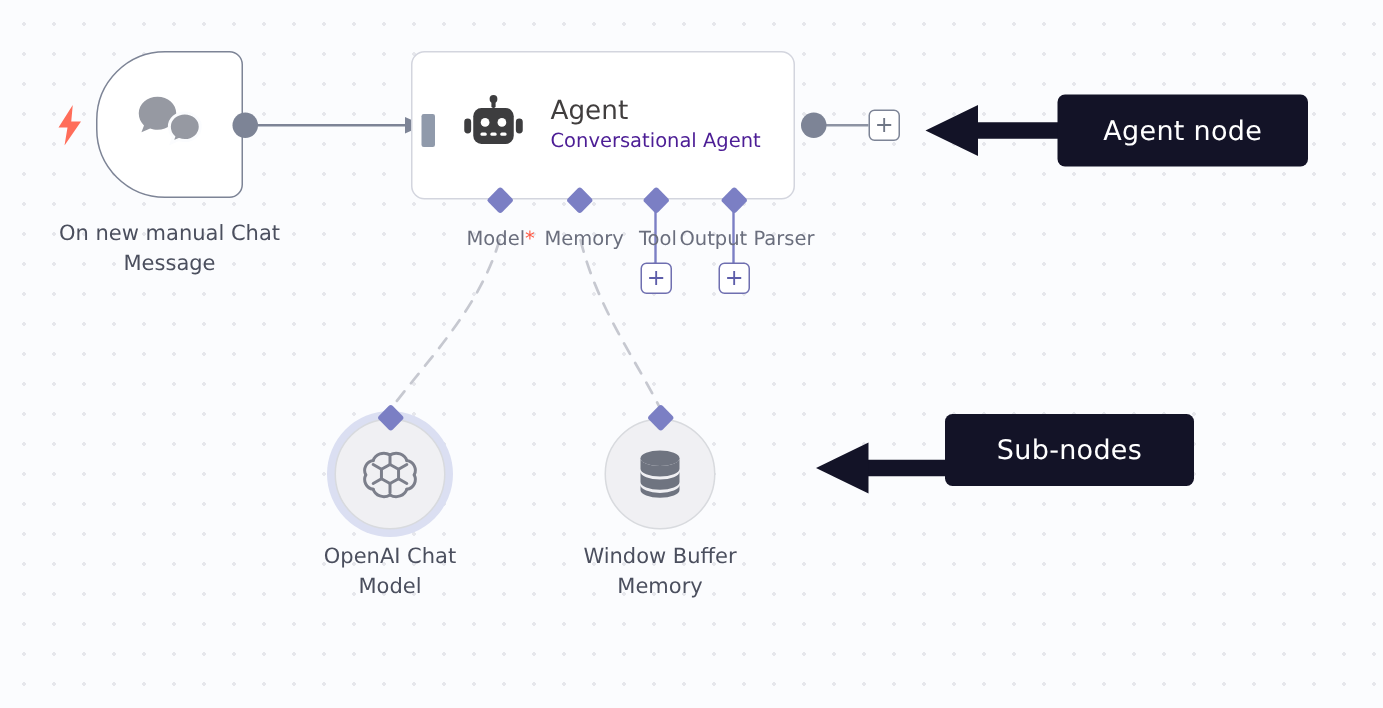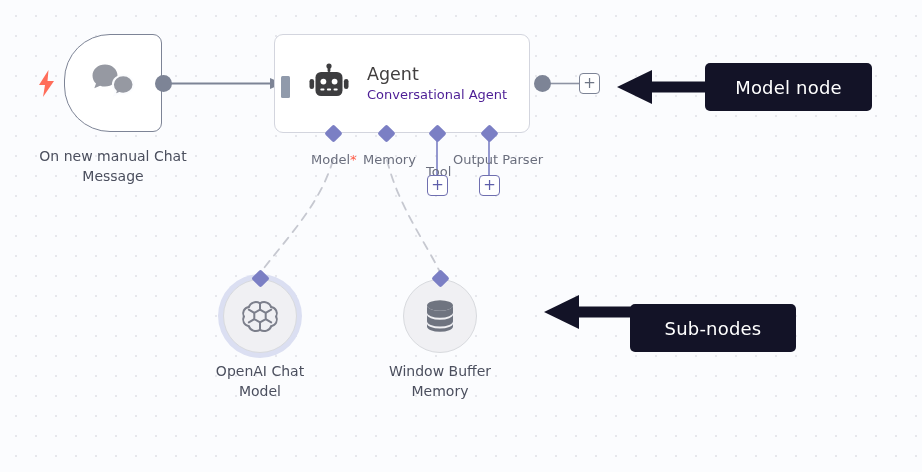--- a/index.html
+++ b/index.html
@@ -249,21 +249,21 @@
 
   <div class="diamond" style="left:327px; top:127px;"></div>
   <div class="diamond" style="left:380px; top:127px;"></div>
   <div class="diamond" style="left:431px; top:127px;"></div>
   <div class="diamond" style="left:483px; top:127px;"></div>
 
   <div class="port-label" style="left:311px; top:152px;">
     <span>Model</span><span class="req-star">*</span>
   </div>
   <div class="port-label" style="left:363px; top:152px;">Memory</div>
-  <div class="port-label" style="left:426px; top:164px;">Tool</div>
+  <div class="port-label" style="left:426px; top:152px;">Tool</div>
   <div class="port-label" style="left:453px; top:152px;">Output Parser</div>
 
   <div class="plus-btn" style="left:427px; top:175px;">+</div>
   <div class="plus-btn" style="left:479px; top:175px;">+</div>
 
   <div class="subnode selected" style="left:223px; top:279px;">
     <span>
       <svg width="38" height="38" viewBox="0 0 40 40">
         <g fill="none" stroke="#7c7f8b" stroke-width="2.1" stroke-linejoin="round" stroke-linecap="round">
           <path d="M20 6.6 C24.7 3.9, 30.3 6.1, 31.8 10.6"></path>
@@ -300,17 +300,17 @@
         <path d="M3 24.4 v3.2 a13 5.2 0 0 0 26 0 v-3.2 a13 5.2 0 0 1 -26 0 z" fill="#6f7480"></path>
       </svg>
     </span>
   </div>
   <div class="diamond" style="left:434px; top:272px;"></div>
   <div class="caption" style="left:360px; top:361px; width:160px;">
     <div>Window Buffer</div>
     <div>Memory</div>
   </div>
 
-  <div class="callout" style="left:705px; top:63px; width:167px; height:48px;">Model node</div>
-
-  <div class="callout" style="left:630px; top:304px; width:166px; height:48px;">Sub-nodes</div>
+  <div class="callout" style="left:705px; top:63px; width:167px; height:48px;">Agent node</div>
+
+  <div class="callout" style="left:630px; top:276px; width:166px; height:48px;">Sub-nodes</div>
 
 </div>
 
 </body></html>

